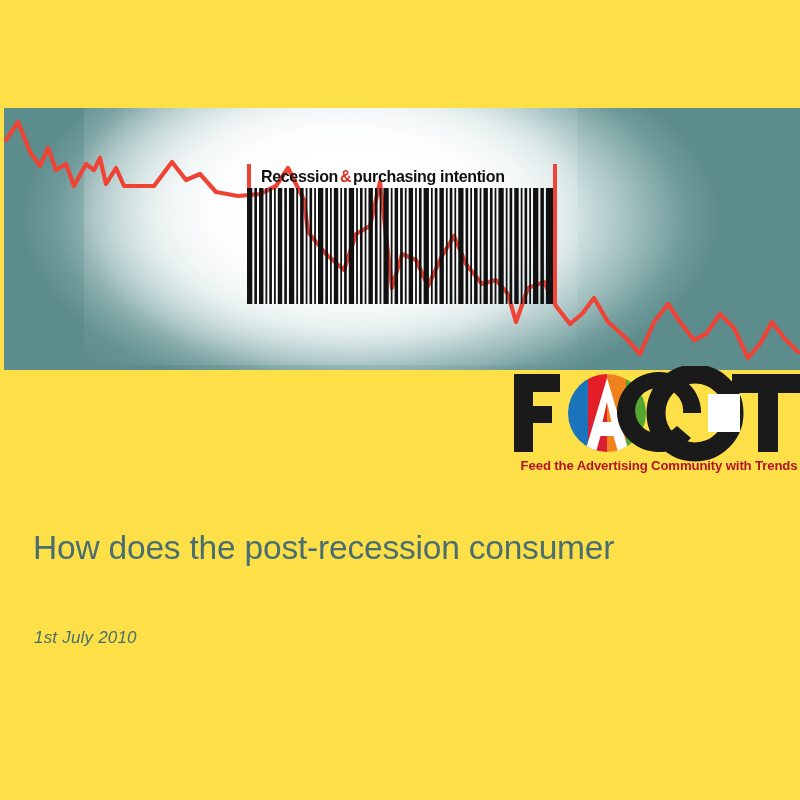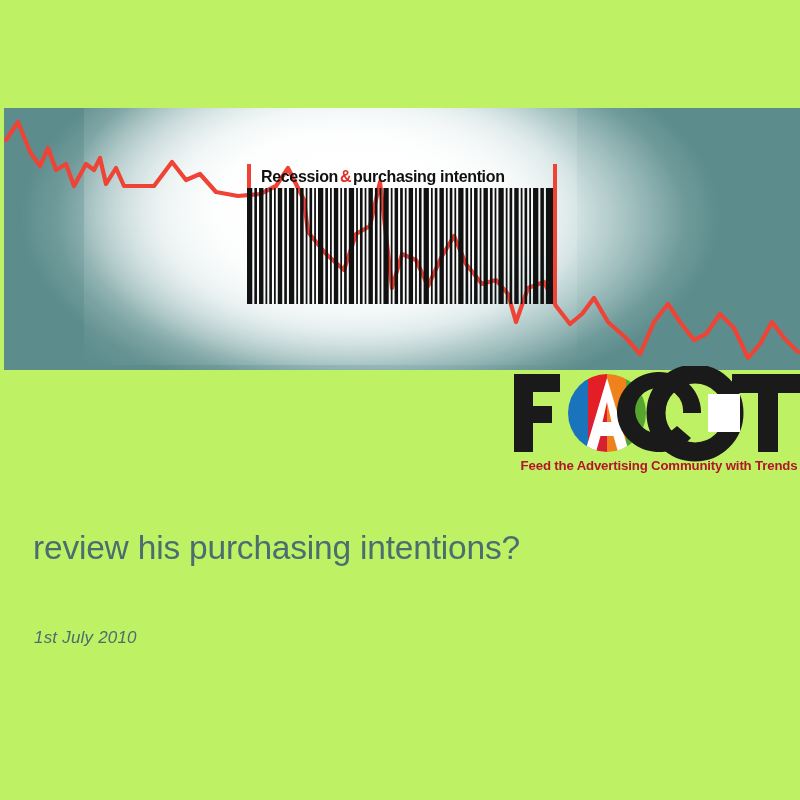--- a/index.html
+++ b/index.html
@@ -13,21 +13,21 @@
     height: 800px;
     position: relative;
     overflow: hidden;
     font-family: "Liberation Sans", sans-serif;
     -webkit-font-smoothing: antialiased;
   }
 
   .slide {
     position: absolute;
     inset: 0;
-    background: #bef264;
+    background: #fde047;
   }
 
   
   .hero {
     position: absolute;
     left: 4px;
     top: 108px;
     width: 796px;
     height: 262px;
     overflow: hidden;
@@ -281,18 +281,18 @@
 
       <g>
         <rect x="224" y="8" width="72" height="19" fill="#1a1a1a"></rect>
         <rect x="250" y="8" width="20" height="78" fill="#1a1a1a"></rect>
       </g>
     </svg>
     <div class="logo-tagline">Feed the Advertising Community with Trends</div>
   </div>
 
   <div class="headline">
-    <div>review his purchasing intentions?</div>
+    <div>How does the post-recession consumer</div>
   </div>
 
   <div class="date">1st July 2010</div>
 
 </div>
 
 </body></html>

